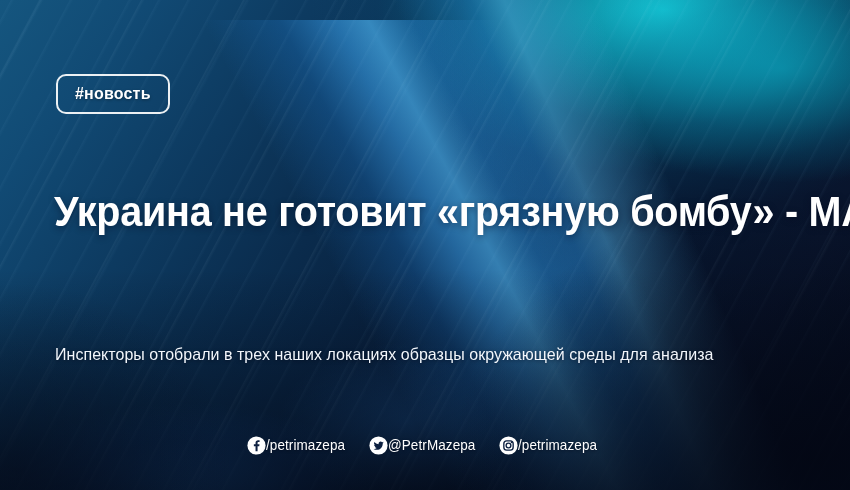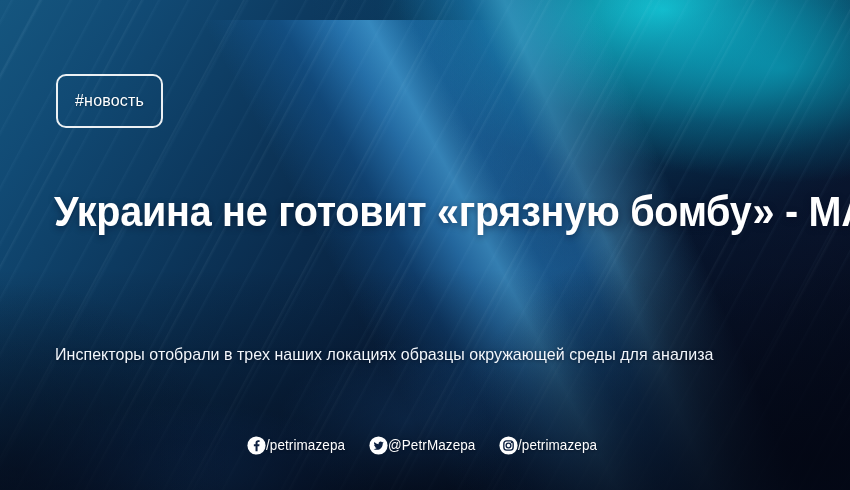--- a/index.html
+++ b/index.html
@@ -144,29 +144,29 @@
     position: relative;
     z-index: 5;
     width: 100%;
     height: 100%;
   }
 
   .badge {
     position: absolute;
     left: 56px;
     top: 74px;
-    height: 54px;
+    height: 40px;
     padding: 0 17px;
     display: inline-flex;
     align-items: center;
     border: 2px solid rgba(255,255,255,0.92);
     border-radius: 10px;
     color: #ffffff;
     font-size: 16px;
-    font-weight: 400;
+    font-weight: 700;
     letter-spacing: 0.2px;
     font-stretch: condensed;
     white-space: nowrap;
     text-shadow: 0 1px 3px rgba(0,0,0,0.35);
   }
 
   .headline {
     position: absolute;
     left: 54px;
     top: 186px;

